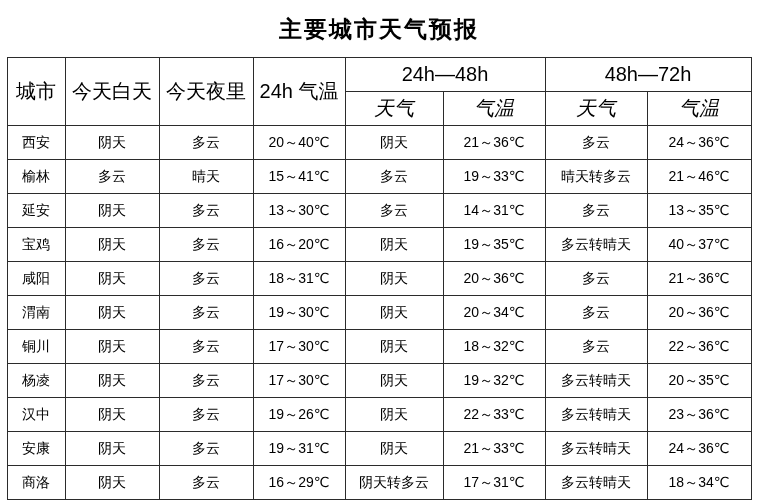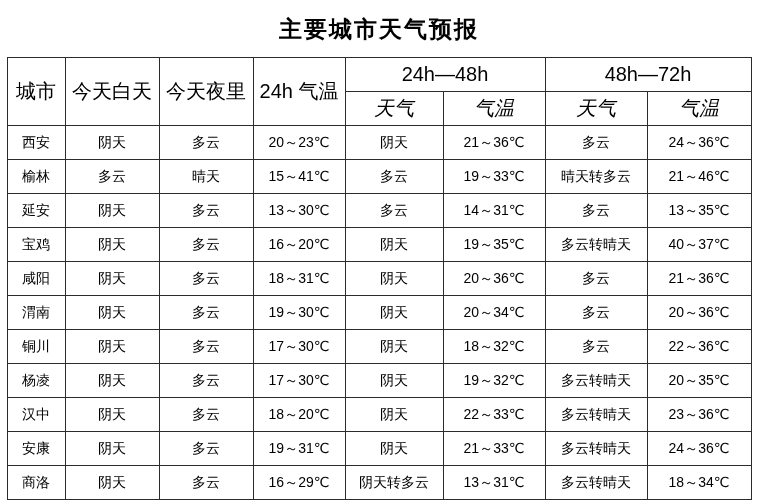--- a/index.html
+++ b/index.html
@@ -96,21 +96,21 @@
         <th class="hdr-sub">气温</th>
         <th class="hdr-sub">天气</th>
         <th class="hdr-sub">气温</th>
       </tr>
     </thead>
     <tbody>
       <tr>
         <td class="city-cell">西安</td>
         <td>阴天</td>
         <td>多云</td>
-        <td>20～23℃</td>
+        <td>20～40℃</td>
         <td>阴天</td>
         <td>21～36℃</td>
         <td>多云</td>
         <td>24～36℃</td>
       </tr>
       <tr>
         <td class="city-cell">榆林</td>
         <td>多云</td>
         <td>晴天</td>
         <td>15～41℃</td>
@@ -176,21 +176,21 @@
         <td>17～30℃</td>
         <td>阴天</td>
         <td>19～32℃</td>
         <td>多云转晴天</td>
         <td>20～35℃</td>
       </tr>
       <tr>
         <td class="city-cell">汉中</td>
         <td>阴天</td>
         <td>多云</td>
-        <td>18～20℃</td>
+        <td>19～26℃</td>
         <td>阴天</td>
         <td>22～33℃</td>
         <td>多云转晴天</td>
         <td>23～36℃</td>
       </tr>
       <tr>
         <td class="city-cell">安康</td>
         <td>阴天</td>
         <td>多云</td>
         <td>19～31℃</td>
@@ -198,20 +198,20 @@
         <td>21～33℃</td>
         <td>多云转晴天</td>
         <td>24～36℃</td>
       </tr>
       <tr>
         <td class="city-cell">商洛</td>
         <td>阴天</td>
         <td>多云</td>
         <td>16～29℃</td>
         <td>阴天转多云</td>
-        <td>13～31℃</td>
+        <td>17～31℃</td>
         <td>多云转晴天</td>
         <td>18～34℃</td>
       </tr>
     </tbody>
   </table>
 
 </div>
 
 </body></html>

